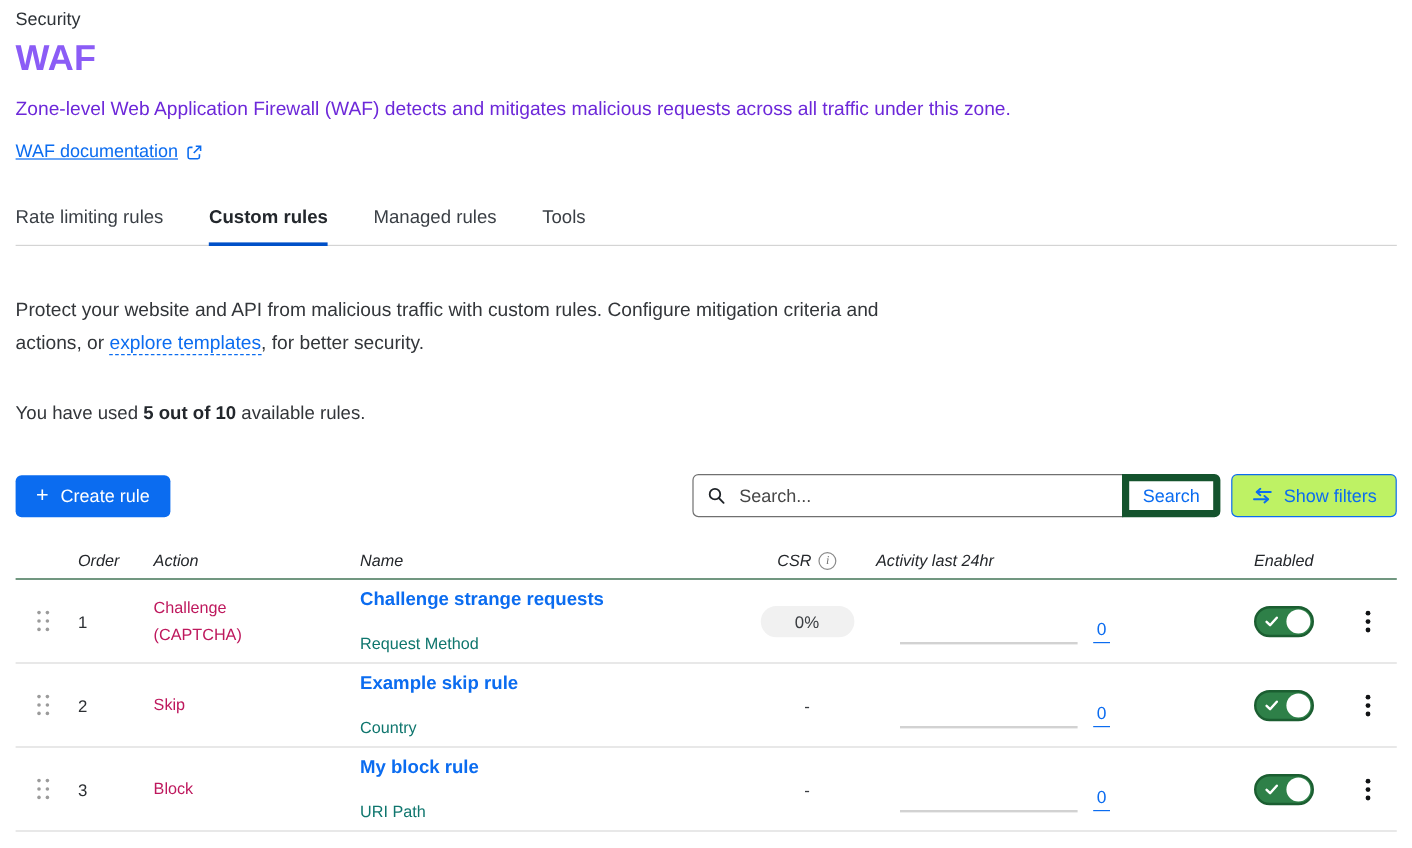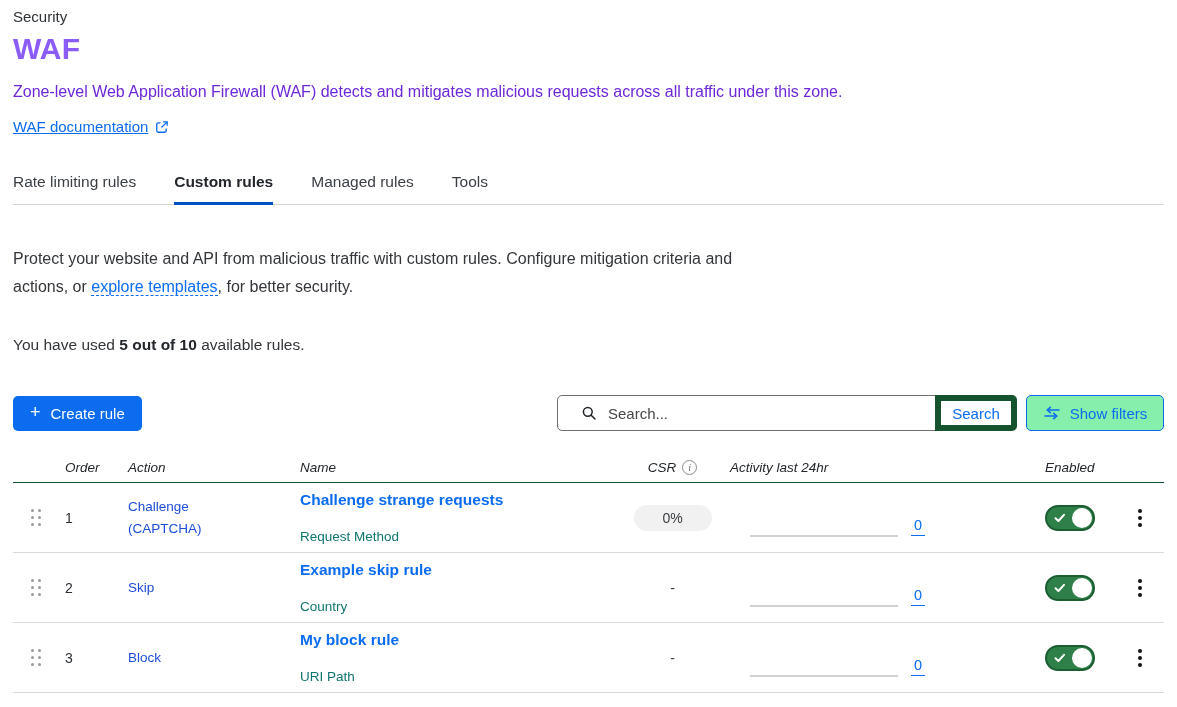--- a/index.html
+++ b/index.html
@@ -26,48 +26,48 @@
   .usage { font-size:15.5px; color:#33363a; margin:35px 0 0 0; }
   .usage b { color:#23272c; }
 
   
   .toolbar { display:flex; align-items:center; margin-top:41px; height:36px; }
   .create-btn { display:flex; align-items:center; gap:10px; height:35px; padding:0 17px;
                 background:#0b6cf0; color:#fff; border:none; border-radius:5px;
                 font-size:15px; font-family:inherit; cursor:pointer; }
   .create-btn .plus { font-size:18px; font-weight:400; line-height:1; margin-top:-2px; }
   .search-group { display:flex; margin-left:auto; width:460px; height:36px; }
-  .search-box { flex:1; display:flex; align-items:center; gap:9px; padding:0 23px;
-                border:1px solid #707070; border-radius:5px 0 0 5px; background:#fff; }
+  .search-box { flex:1; display:flex; align-items:center; gap:9px; padding:0 11px;
+                border:1px solid #707070; border-radius:5px 0 0 5px; background:#fff;margin-left:20px; }
   .search-box input { border:none; outline:none; flex:1; font-size:15px; font-family:inherit; color:#2c2f33; background:transparent; }
   .search-box input::placeholder { color:#474747; opacity:1; }
   .search-btn { width:82px; border:6px solid #14532d; margin-left:-1px; background:#fff; color:#0b6cf0;
                 font-size:15px; font-family:inherit; border-radius:0 5px 5px 0; cursor:pointer; }
   .filters-btn { display:flex; align-items:center; justify-content:center; gap:9px;
-                 width:138px; height:36px; margin-left:9px; background:#86efac; color:#0b6cf0;
+                 width:138px; height:36px; margin-left:9px; background:#bef264; color:#0b6cf0;
                  border:1px solid #0b6cf0; border-radius:5px; font-size:15px; font-family:inherit; cursor:pointer; }
 
   
   .table { margin-top:22px; }
   .grid { display:grid; grid-template-columns:42px 63px 172px 325px 115px 225px 90px 88px 31px; align-items:center; }
   .thead { height:30px; border-bottom:1px solid #14532d; font-size:13.5px; color:#24272b;font-style:italic; }
   .thead .hcell { padding-left:10px; }
   .thead .no-pad { padding-left:0; }
   .hcell.center { text-align:center; padding-left:0; display:flex; align-items:center; justify-content:center; gap:6px; }
   .info-icon { display:inline-flex; align-items:center; justify-content:center;
                width:15px; height:15px; border:1.3px solid #8a8a8a; border-radius:50%;
                color:#6f6f6f; font-size:10px; font-family:"Liberation Serif", serif; cursor:pointer; }
   .trow { height:70px; border-bottom:1px solid #dadada; }
 
   .handle-cell { padding-left:18px; }
   .drag-handle { display:grid; grid-template-columns:3px 3px; gap:4px; width:max-content; cursor:grab; }
   .drag-handle i { width:3px; height:3px; border-radius:50%; background:#9b9b9b; }
 
   .order-cell { padding-left:10px; font-size:14px; color:#2c2f33; }
-  .action-cell { padding-left:10px; font-size:13.5px; color:#1d4ed8; max-width:115px; line-height:1.6; }
+  .action-cell { padding-left:10px; font-size:13.5px; color:#be185d; max-width:115px; line-height:1.6; }
   .name-cell { padding-left:10px; }
   .rule-name { display:inline-block; font-size:15.5px; font-weight:700; color:#0b6cf0; text-decoration:none; cursor:pointer; }
   .rule-field { font-size:13.5px; color:#0f766e; margin-top:20px; }
 
   .csr-cell { text-align:center; font-size:14px; color:#3a3d41; }
   .pill { display:inline-block; width:78px; padding:5px 0; background:#f1f1f1; border-radius:14px; }
 
   .activity-cell { display:flex; align-items:flex-end; height:100%; padding:0 30px 14px 20px; }
   .spark { flex:1; height:2px; background:#d2d2d2; margin:0 13px 1px 0; }
   .zero-link { font-size:14.5px; color:#0b6cf0; text-decoration:none; border-bottom:1px solid #0b6cf0;

